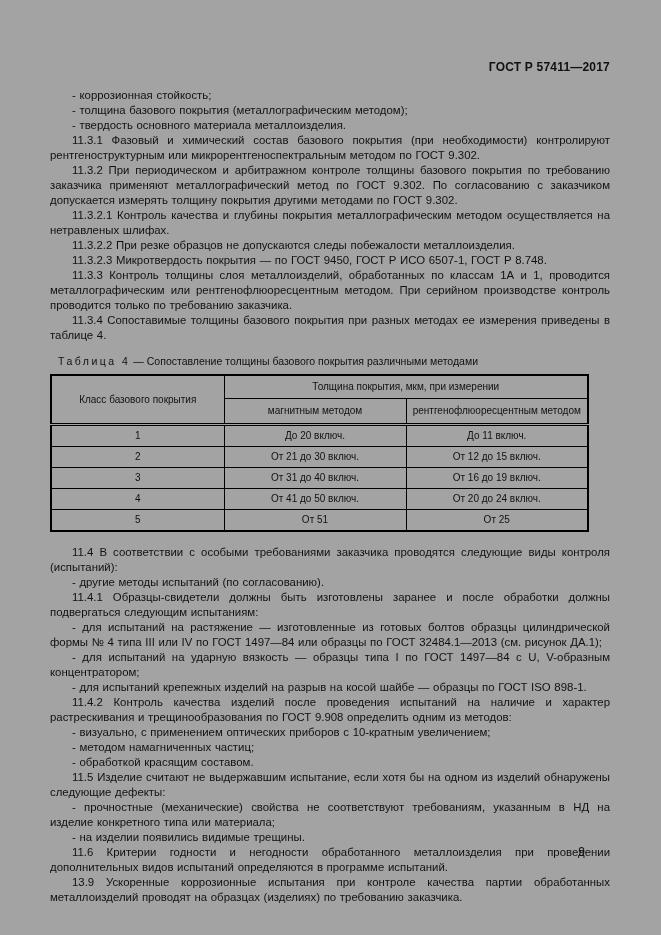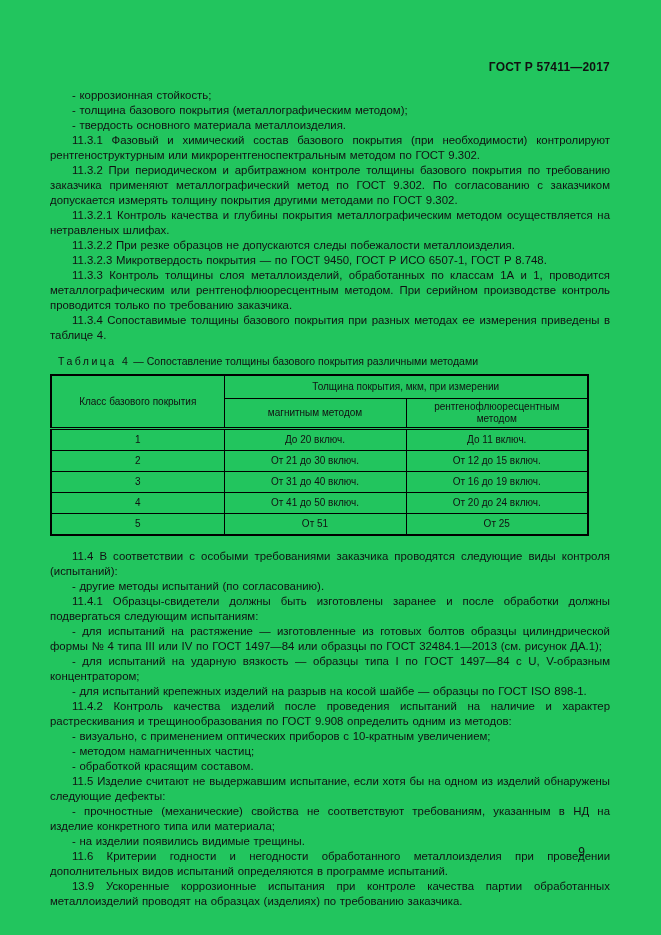--- a/index.html
+++ b/index.html
@@ -1,19 +1,19 @@
 <!DOCTYPE html>
 <html lang="ru"><head>
 <meta charset="utf-8">
 <style>
   html,body{margin:0;padding:0;background:#ffffff;}
   .page{
     position:relative;
     width:661px;height:935px;
-    background:#22c55e;
+    background:#a3a3a3;
     font-family:"Liberation Sans", sans-serif;
     color:#111111;
     overflow:hidden;
   }
   .doc-number{
     position:absolute;
     top:60px;right:51px;
     font-size:12px;
     font-weight:bold;
     letter-spacing:0.2px;
@@ -43,21 +43,21 @@
     table-layout:fixed;
     font-size:10px;
     line-height:12px;
   }
   table.gost{border:2px solid #000;}
   table.gost th, table.gost td{
     border:1px solid #000;
     font-weight:normal;
     text-align:center;
     vertical-align:middle;
-    padding:2px 21px;
+    padding:2px 0;
   }
   table.gost col.c1{width:173px;}
   table.gost col.c2{width:182px;}
   table.gost col.c3{width:182px;}
   table.gost th.group{height:18px;border-bottom:1px solid #000;}
   table.gost th.headend{border-bottom:3px double #000;}
   table.gost th.sub{height:20px;}
   table.gost tbody td{height:16px;}
   .after{margin-top:13px;}
   .page-number{

